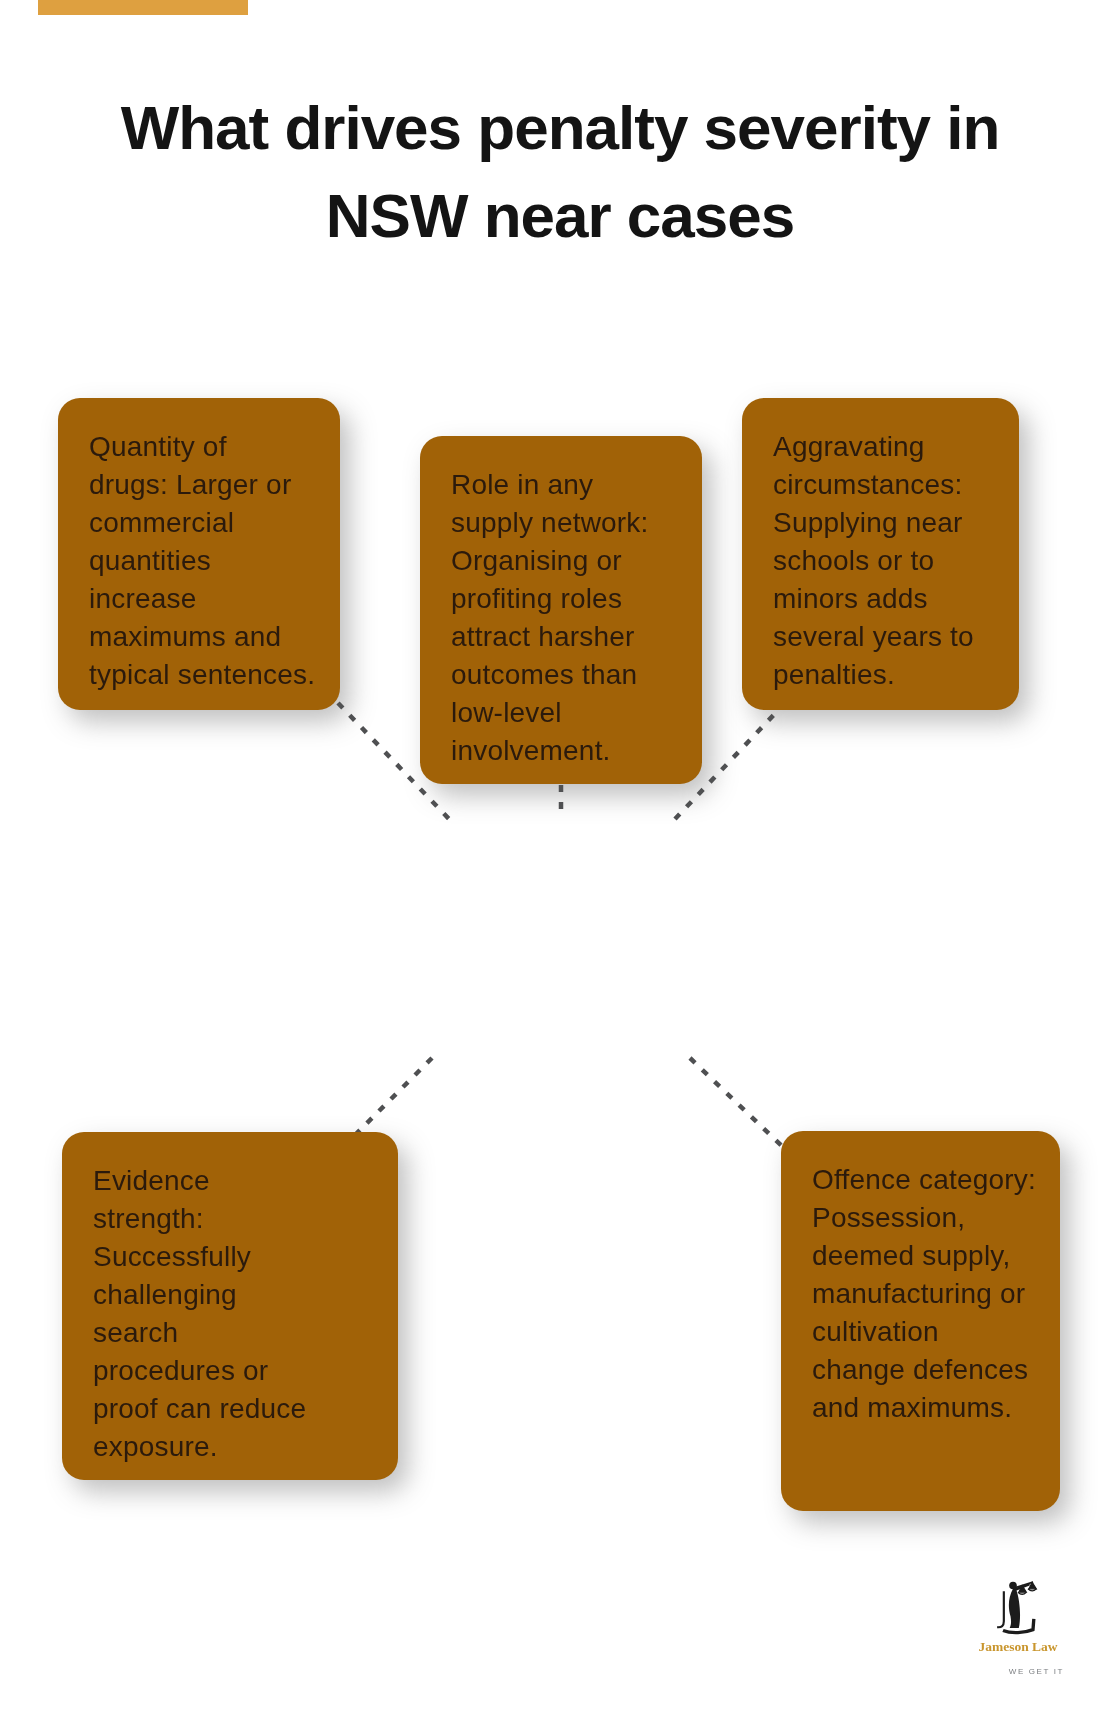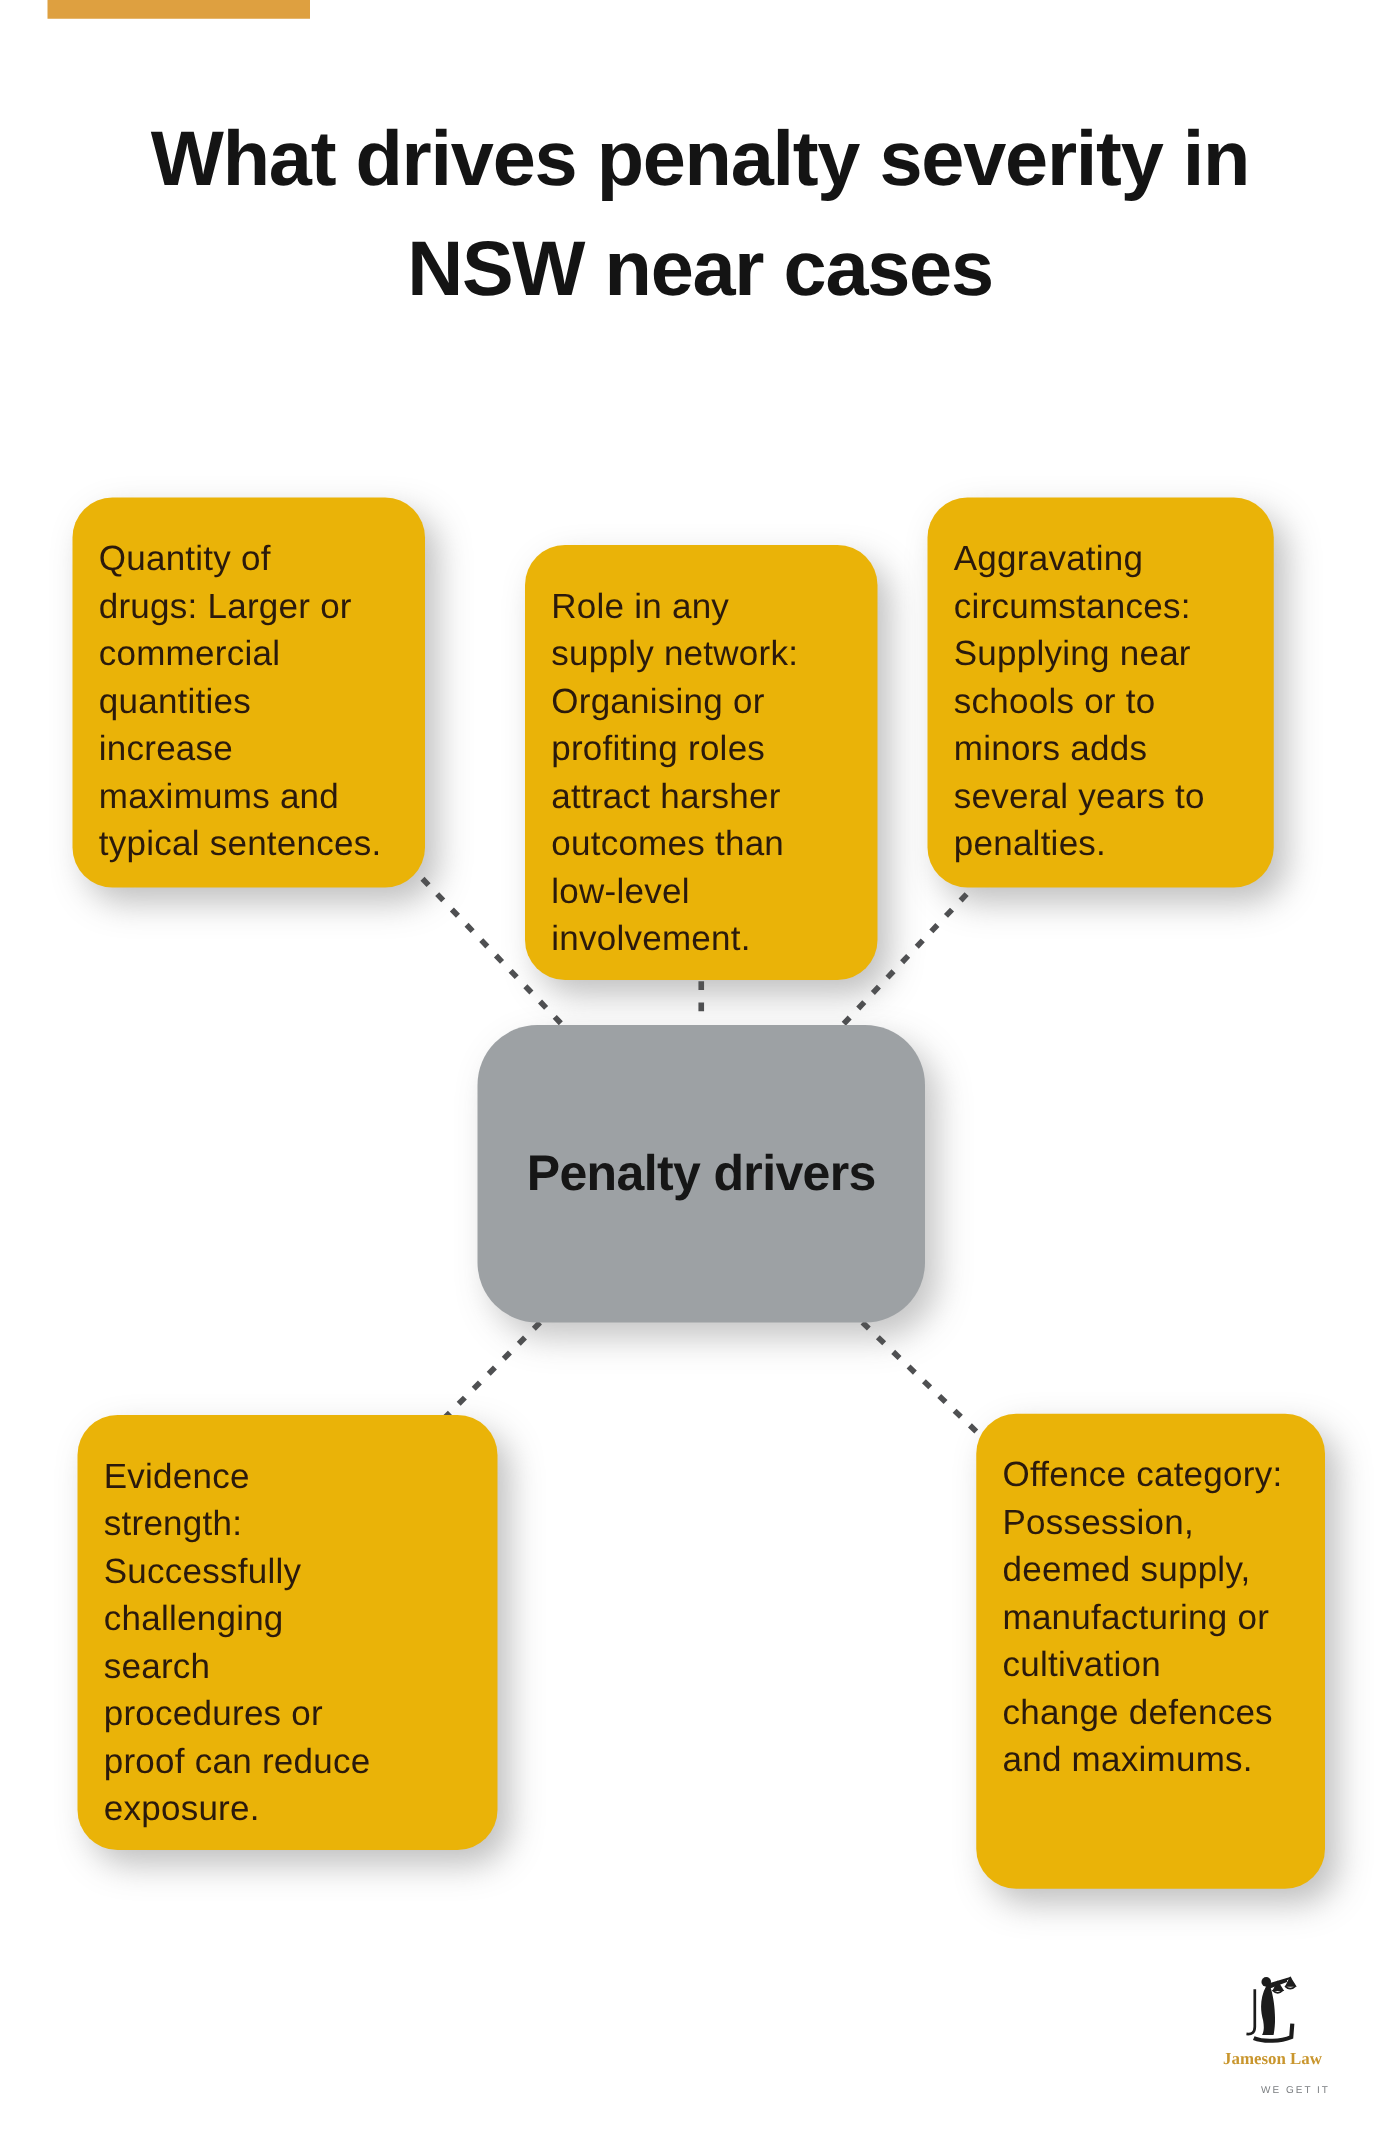--- a/index.html
+++ b/index.html
@@ -14,23 +14,23 @@
   .page-title{
     position:absolute;top:84px;left:0;width:1120px;
     text-align:center;font-size:62px;font-weight:700;line-height:1.42;
     color:#141414;white-space:pre-line;letter-spacing:-1px;margin:0;
   }
   .connectors{position:absolute;left:0;top:0;width:1120px;height:1722px;}
   .connectors line{
     stroke:#4f5052;stroke-width:4.5;stroke-dasharray:7 10;stroke-linecap:butt;
   }
   .node{
-    position:absolute;background:#eab308;border-radius:32px;
+    position:absolute;background:#a16207;border-radius:22px;
     box-shadow:10px 12px 26px rgba(90,90,90,0.38);
-    box-sizing:border-box;padding:30px 22px 0 21px;
+    box-sizing:border-box;padding:30px 22px 0 31px;
   }
   .node p{
     margin:0;font-size:28px;line-height:38px;color:#2B1A0C;
     white-space:pre;letter-spacing:0.2px;
   }
   .center-node{
     position:absolute;left:382px;top:820px;width:358px;height:238px;
     background:#9DA1A4;border-radius:48px;
     box-shadow:10px 12px 26px rgba(90,90,90,0.35);
     display:flex;align-items:center;justify-content:center;
@@ -119,23 +119,20 @@
   <div class="node node-offence">
     <p>Offence category:
 Possession,
 deemed supply,
 manufacturing or
 cultivation
 change defences
 and maximums.</p>
   </div>
 
-  <div class="center-node">
-    <span>Penalty drivers</span>
-  </div>
 
   <div class="brand-logo">
     <svg width="54" height="60" viewBox="0 0 64 72" xmlns="http://www.w3.org/2000/svg">
       <g fill="none" stroke="#1c1c1c">
 
         <path d="M15 16 L15 52 Q15 60 7 59" stroke-width="2.6"></path>
 
         <path d="M27 12 L50 5" stroke-width="2"></path>
 
         <path d="M49 5 l-4 8 l9 0 z" stroke-width="1.4" fill="#1c1c1c"></path>

